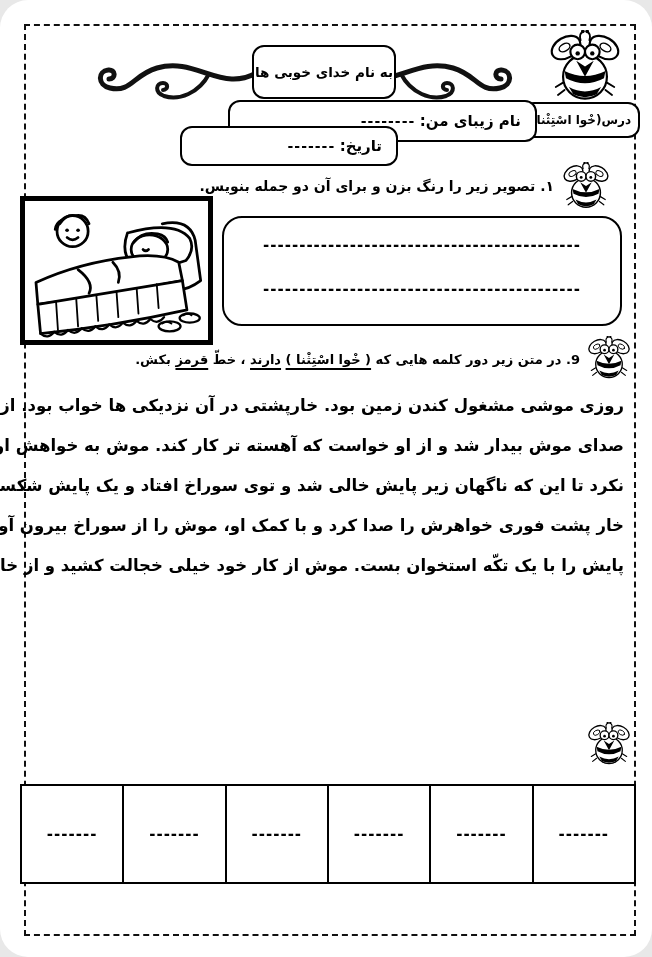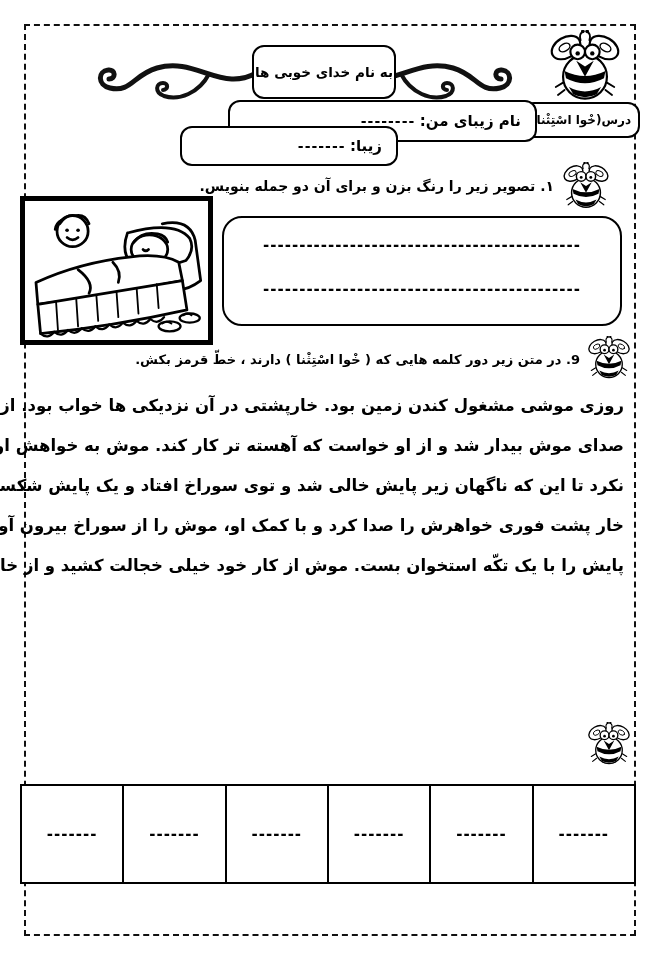--- a/index.html
+++ b/index.html
@@ -1,19 +1,20 @@
 <!DOCTYPE html>
 <html lang="fa"><head>
 <meta charset="utf-8">
 <style>
   html,body{margin:0;padding:0;background:#e8e8e8;}
   .page{
     position:relative; width:652px; height:957px; background:#ffffff;
     font-family:"DejaVu Sans", sans-serif; color:#000; overflow:hidden;
     margin:0 auto;
+    border-radius:28px;
   }
   .frame{
     position:absolute; left:24px; top:24px; width:608px; height:908px;
     border:2px dashed #111;
   }
   .rtl{direction:rtl;}
   .rbox{
     position:absolute; background:#fff; border:2.5px solid #000;
     border-radius:12px; display:flex; align-items:center;
   }
@@ -32,21 +33,21 @@
     position:absolute; left:20px; top:196px; width:193px; height:149px;
     border:5px solid #000; background:#fff; box-sizing:border-box;
   }
   .write-box{
     position:absolute; left:222px; top:216px; width:396px; height:106px;
     border:2.5px solid #000; border-radius:20px; background:#fff;
   }
   .wline{position:absolute; left:0; right:0; text-align:center; font-size:15px;}
   .wline1{top:18px;} .wline2{top:62px;}
   .t2-instr{top:352px; right:72px; font-size:13px;}
-  .ul{text-decoration-thickness:1.5px; text-underline-offset:4px;margin-top:16px;}
+  .ul{text-decoration:underline; text-decoration-thickness:1.5px; text-underline-offset:4px;margin-top:16px;}
   .story{position:absolute; left:28px; top:386px; width:596px;}
   .story div{height:40px; line-height:40px; text-align:center; font-weight:bold; font-size:16.5px; white-space:nowrap;}
   .qline{position:absolute; right:34px; left:30px; text-align:right; font-size:13px; font-weight:bold; white-space:nowrap;}
   .q1{top:650px;} .q2{top:684px;}
   .qline span{margin-left:5px;}
   .t3-instr{top:744px; right:78px; font-size:13px;}
   .word-table{
     position:absolute; left:20px; top:784px; width:616px; height:100px;
     border:2.5px solid #000; display:flex; box-sizing:border-box; background:#fff;
   }
@@ -107,21 +108,21 @@
   <div class="rbox center lesson-box rtl">
     <span>درس(خْوا اسْتِثْنا)</span>
   </div>
 
   <div class="rbox name-box rtl">
     <span class="handtxt">نام زیبای من:</span>&nbsp;
     <span class="dash">--------</span>
   </div>
 
   <div class="rbox date-box rtl">
-    <span class="handtxt">زیبا:</span>&nbsp;
+    <span class="handtxt">تاریخ:</span>&nbsp;
     <span class="dash">-------</span>
   </div>
 
   <svg class="bee" style="left:560px; top:162px;" width="52" height="50" viewBox="0 0 100 104">
     <use href="#bee"></use>
   </svg>
   <div class="instr t1-instr rtl">۱. تصویر زیر را رنگ بزن و برای آن دو جمله بنویس.</div>
 
   <div class="img-box">
     <svg width="100%" height="100%" viewBox="0 0 200 150" preserveAspectRatio="xMidYMid meet">

